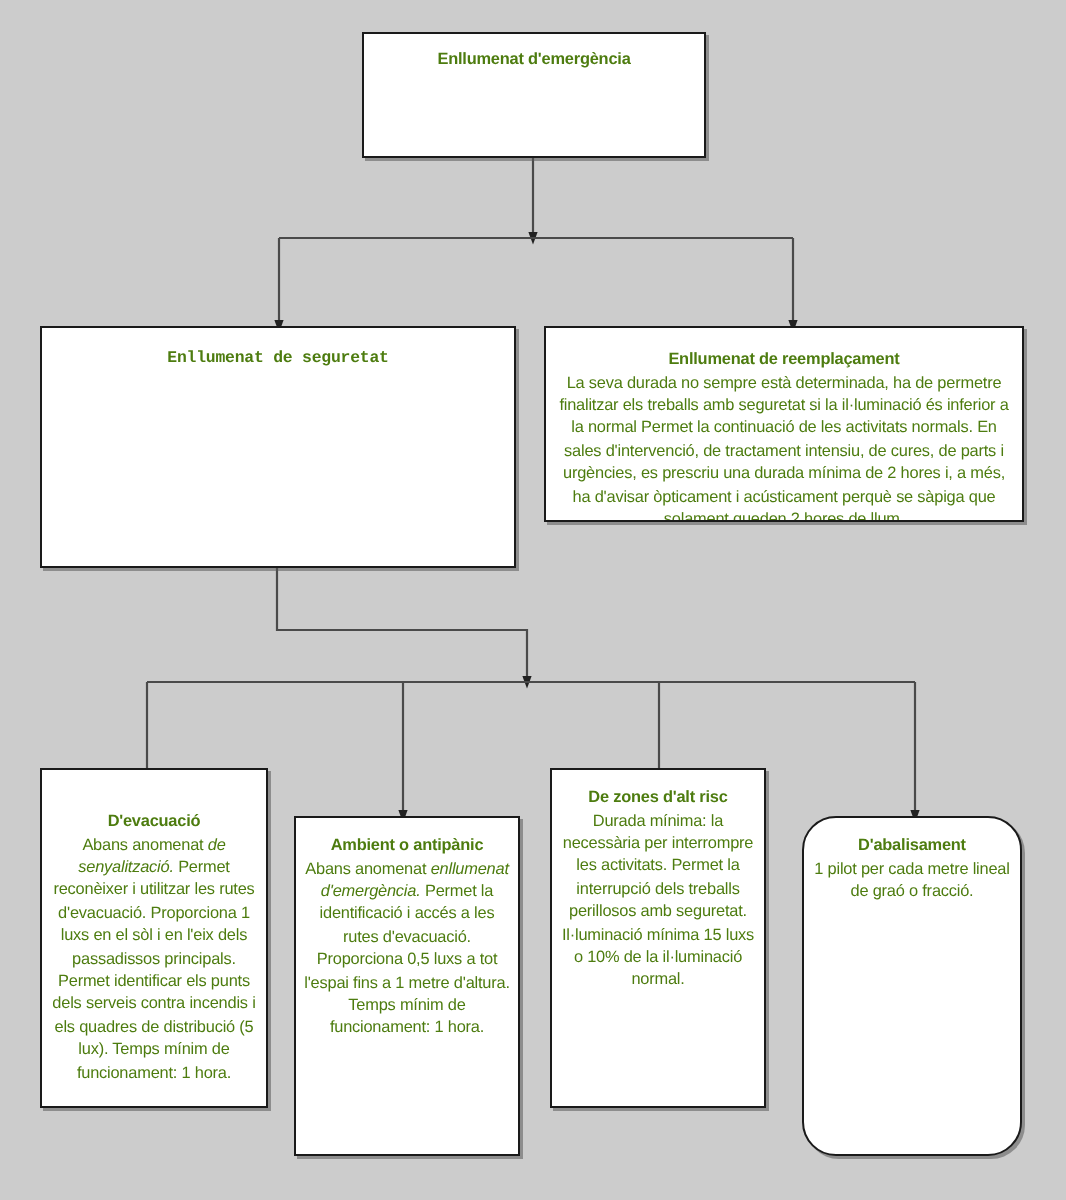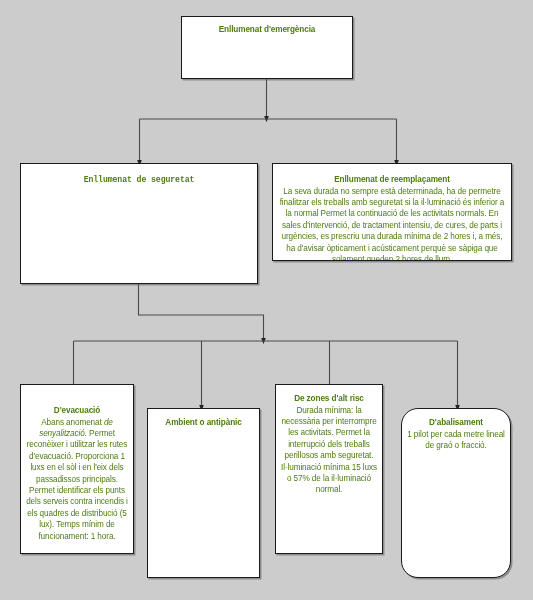--- a/index.html
+++ b/index.html
@@ -150,25 +150,26 @@
     <span class="body">La seva durada no sempre està determinada, ha de permetre finalitzar els treballs amb seguretat si la il·luminació és inferior a la normal Permet la continuació de les activitats normals. En sales d'intervenció, de tractament intensiu, de cures, de parts i urgències, es prescriu una durada mínima de 2 hores i, a més, ha d'avisar òpticament i acústicament perquè se sàpiga que solament queden 2 hores de llum.</span>
   </div>
 
   <div class="node" id="node-evacuacio">
     <span class="title">D'evacuació</span>
     <span class="body"><span>Abans anomenat </span><span class="em">de senyalització.</span><span> Permet reconèixer i utilitzar les rutes d'evacuació. Proporciona 1 luxs en el sòl i en l'eix dels passadissos principals. Permet identificar els punts dels serveis contra incendis i els quadres de distribució (5 lux). Temps mínim de funcionament: 1 hora.</span></span>
   </div>
 
   <div class="node" id="node-ambient">
     <span class="title">Ambient o antipànic</span>
+    <span class="body"><span>Abans anomenat </span><span class="em">enllumenat d'emergència.</span><span> Permet la identificació i accés a les rutes d'evacuació. Proporciona 0,5 luxs a tot l'espai fins a 1 metre d'altura. Temps mínim de funcionament: 1 hora.</span></span>
   </div>
 
   <div class="node" id="node-altrisc">
     <span class="title">De zones d'alt risc</span>
-    <span class="body">Durada mínima: la necessària per interrompre les activitats. Permet la interrupció dels treballs perillosos amb seguretat. Il·luminació mínima 15 luxs o 57% de la il·luminació normal.</span>
+    <span class="body">Durada mínima: la necessària per interrompre les activitats. Permet la interrupció dels treballs perillosos amb seguretat. Il·luminació mínima 15 luxs o 10% de la il·luminació normal.</span>
   </div>
 
   <div class="node" id="node-abalisament">
     <span class="title">D'abalisament</span>
     <span class="body">1 pilot per cada metre lineal de graó o fracció.</span>
   </div>
 
 </div>
 
 </body></html>

